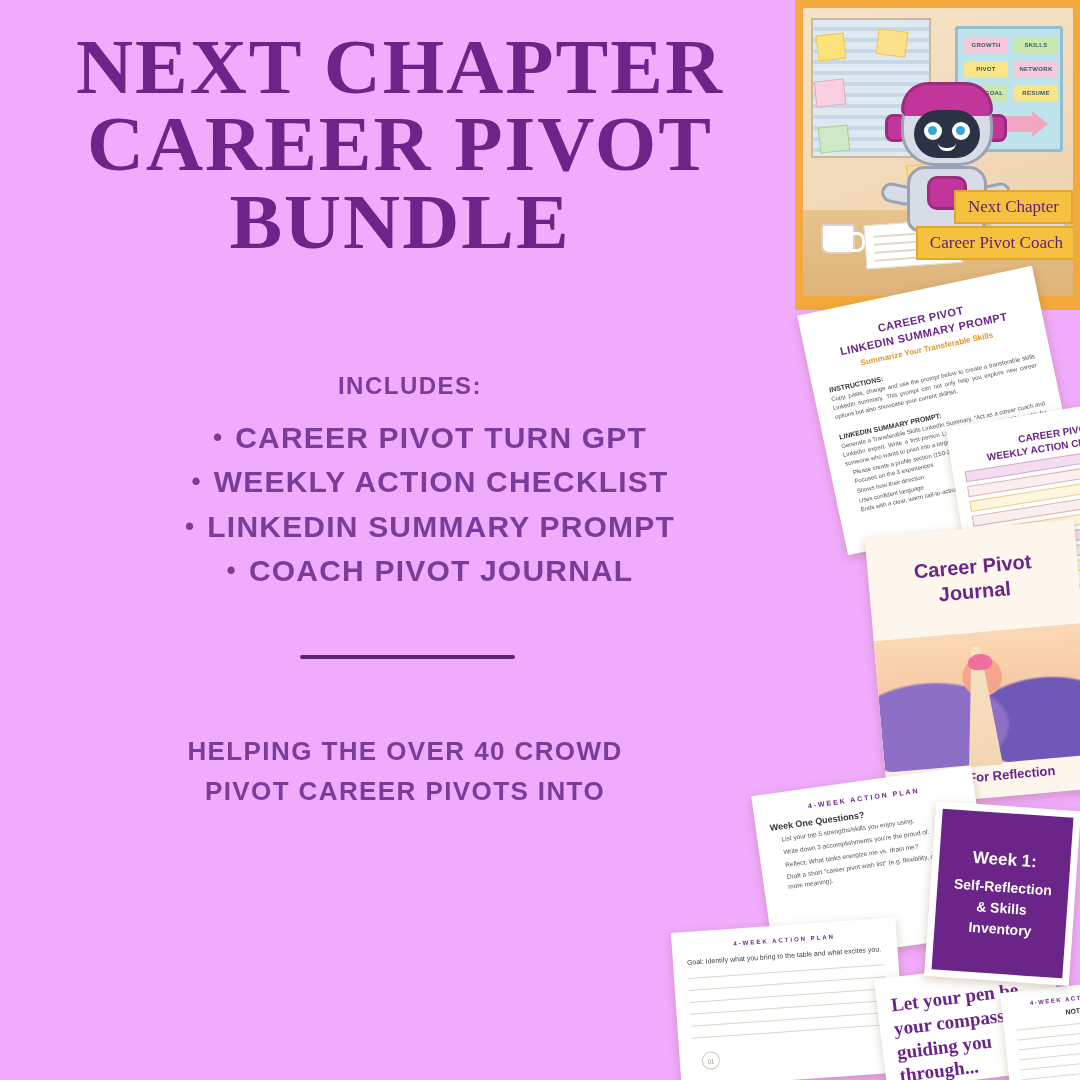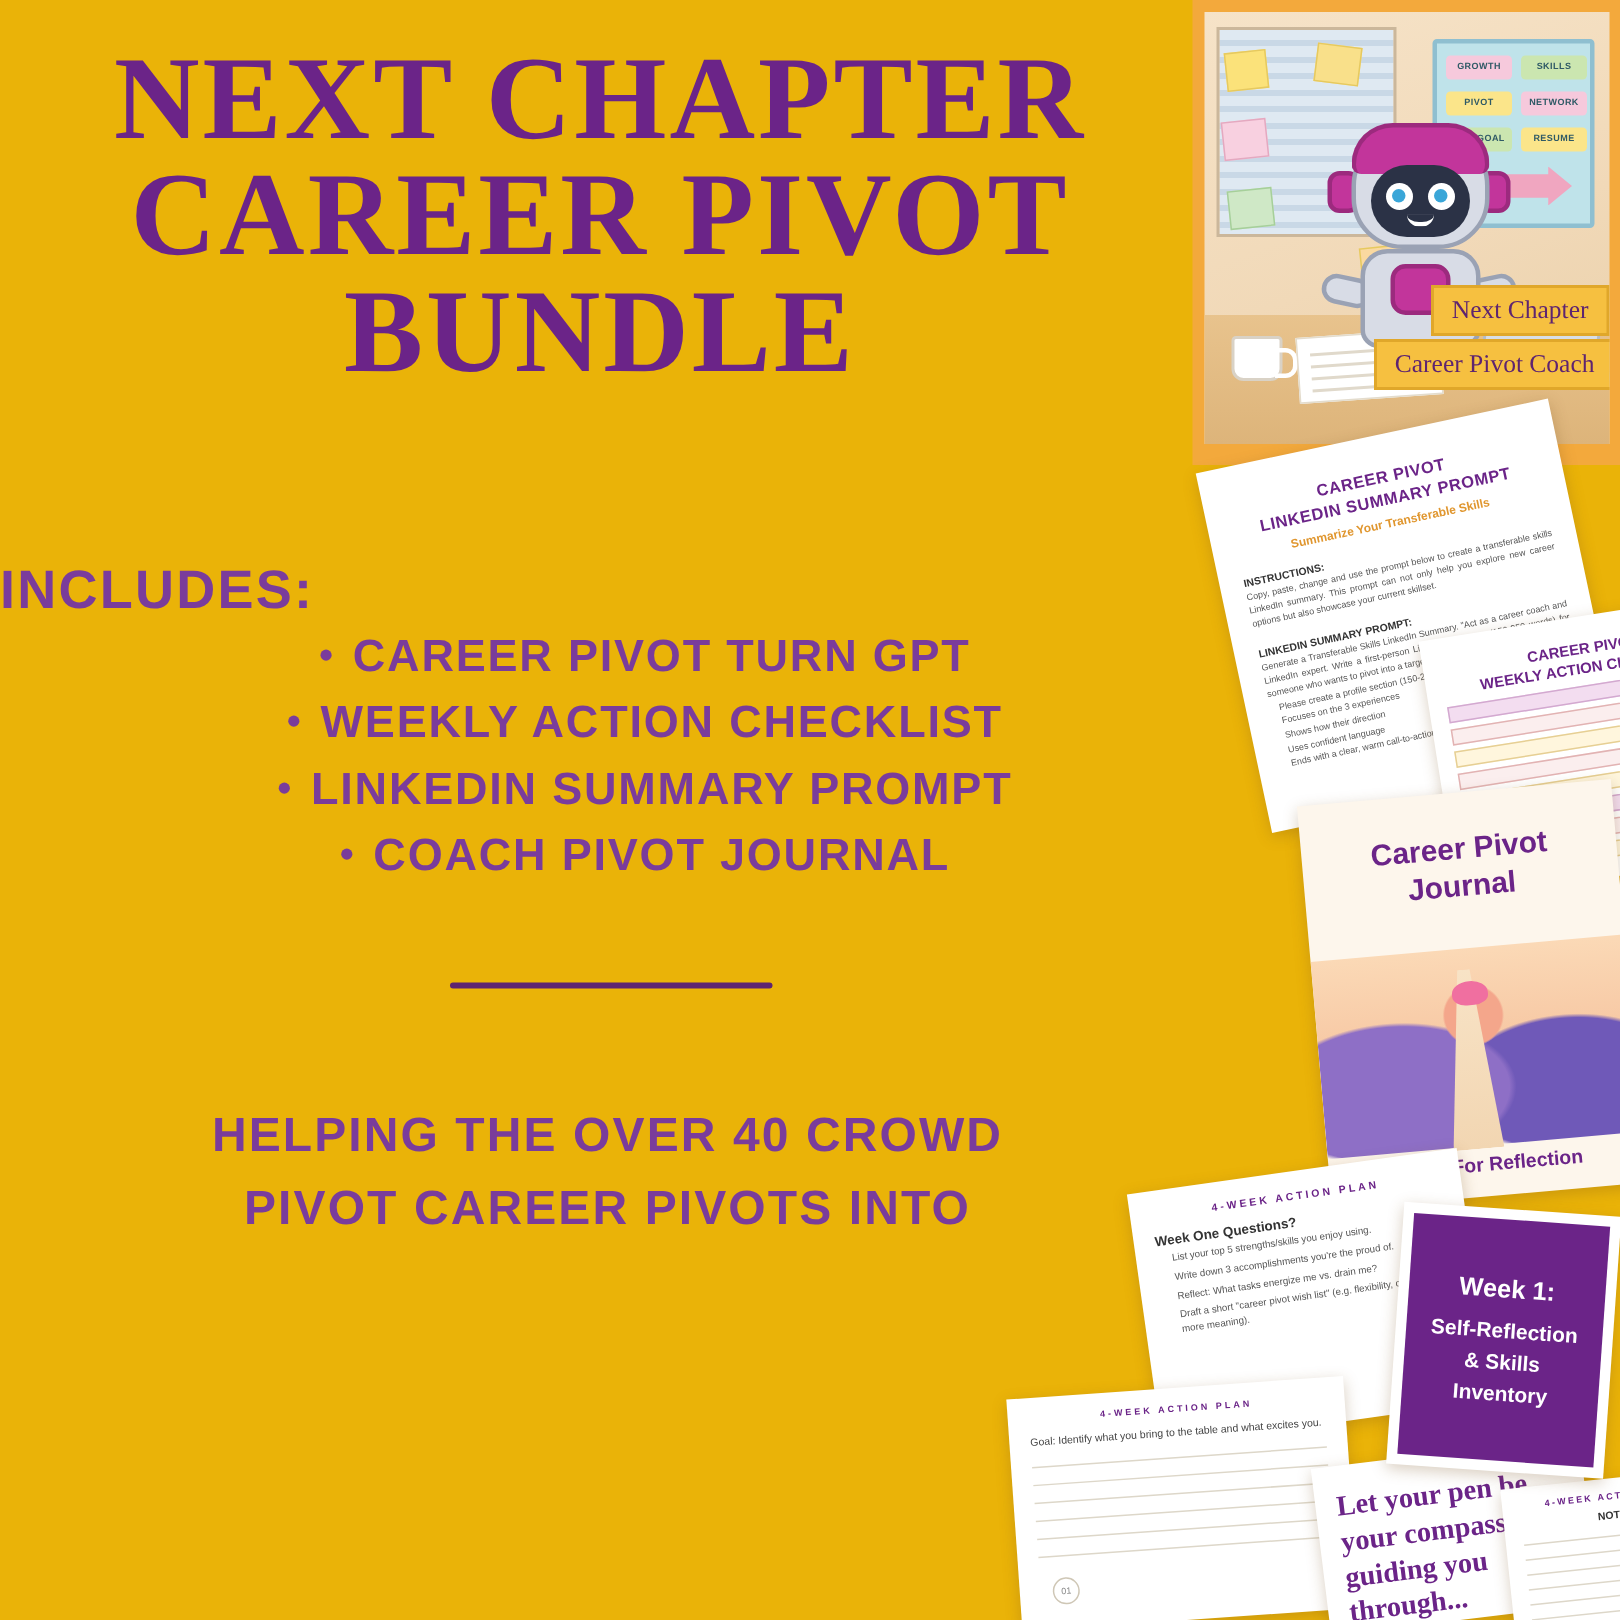--- a/index.html
+++ b/index.html
@@ -5,21 +5,21 @@
   * { box-sizing: border-box; }
   html, body {
     margin: 0; padding: 0;
     width: 1080px; height: 1080px;
     overflow: hidden;
     font-family: "Liberation Sans", sans-serif;
   }
   #stage {
     position: relative;
     width: 1080px; height: 1080px;
-    background: #eab308;
+    background: #f0abfc;
     overflow: hidden;
   }
 
   
   .title-block {
     position: absolute;
     left: 0; top: 28px;
     width: 800px;
     text-align: center;
     color: #6B2488;
@@ -31,23 +31,23 @@
   }
   .title-block .tline { display: block; }
   .title-block .tline.l1 { font-size: 79px; }
   .title-block .tline.l2 { font-size: 79px; }
   .title-block .tline.l3 { font-size: 79px; }
 
   .includes-head {
     position: absolute;
     left: 0; top: 372px;
     width: 820px;
-    text-align: left;
+    text-align: center;
     color: #7A3C9B;
-    font-size: 36px;
+    font-size: 24px;
     font-weight: bold;
     letter-spacing: 1.5px;
   }
 
   .includes-list {
     position: absolute;
     left: 60px; top: 416px;
     width: 740px;
     margin: 0; padding: 0;
     list-style: none;
@@ -72,21 +72,21 @@
     background: #5E2470;
     border-radius: 2px;
   }
 
   .tagline {
     position: absolute;
     left: 0; top: 732px;
     width: 810px;
     text-align: center;
     color: #7A3C9B;
-    font-size: 32px;
+    font-size: 26px;
     font-weight: bold;
     letter-spacing: 1.4px;
     line-height: 1.52;
   }
   .tagline span { display: block; }
 
   
   .robot-card {
     position: absolute;
     left: 795px; top: 0;

